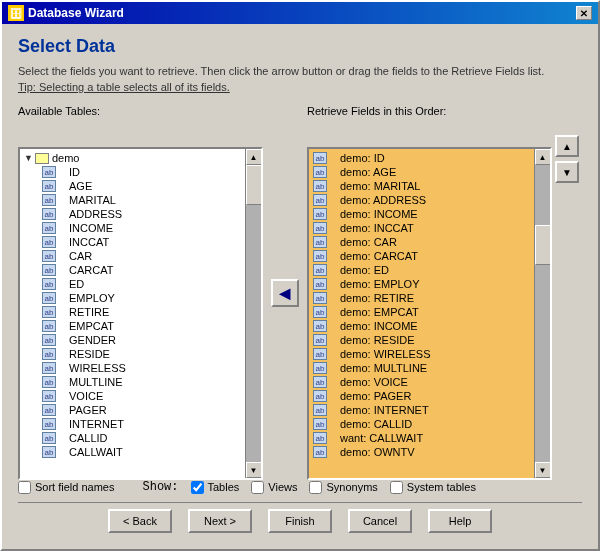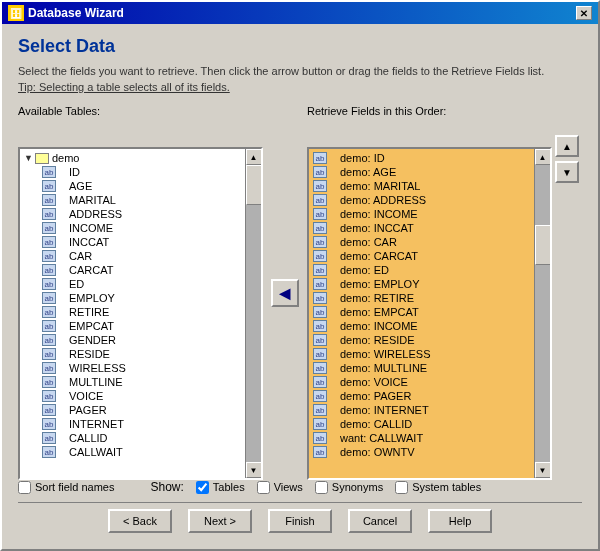--- a/index.html
+++ b/index.html
@@ -561,21 +561,21 @@
         <div class="sort-btn">▲</div>
         <div class="sort-btn">▼</div>
       </div>
     </div>
 
     <div class="bottom-controls">
       <label class="checkbox-label">
         <input type="checkbox" style="">
         <span>Sort field names</span>
       </label>
-      <span style="margin-left:24px;">Show:</span>
+      <span style="margin-left:16px;font-family:Liberation Mono, monospace;">Show:</span>
       <label class="checkbox-label">
         <input type="checkbox" checked="" style="">
         <span>Tables</span>
       </label>
       <label class="checkbox-label">
         <input type="checkbox" style="">
         <span>Views</span>
       </label>
       <label class="checkbox-label">
         <input type="checkbox" style="">

